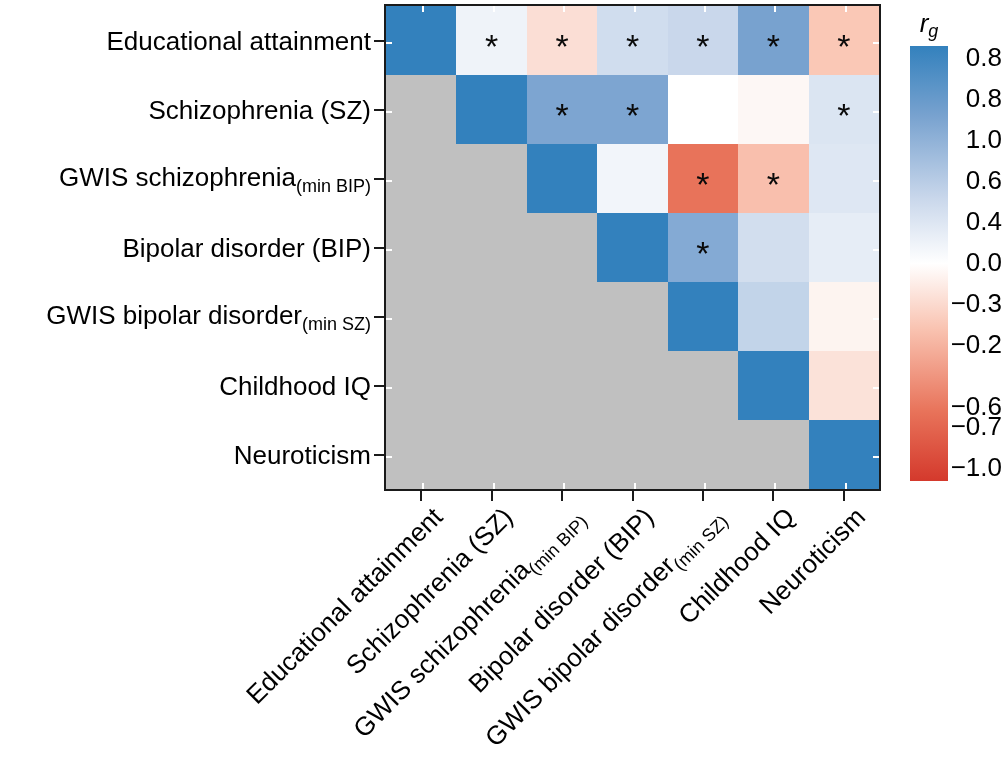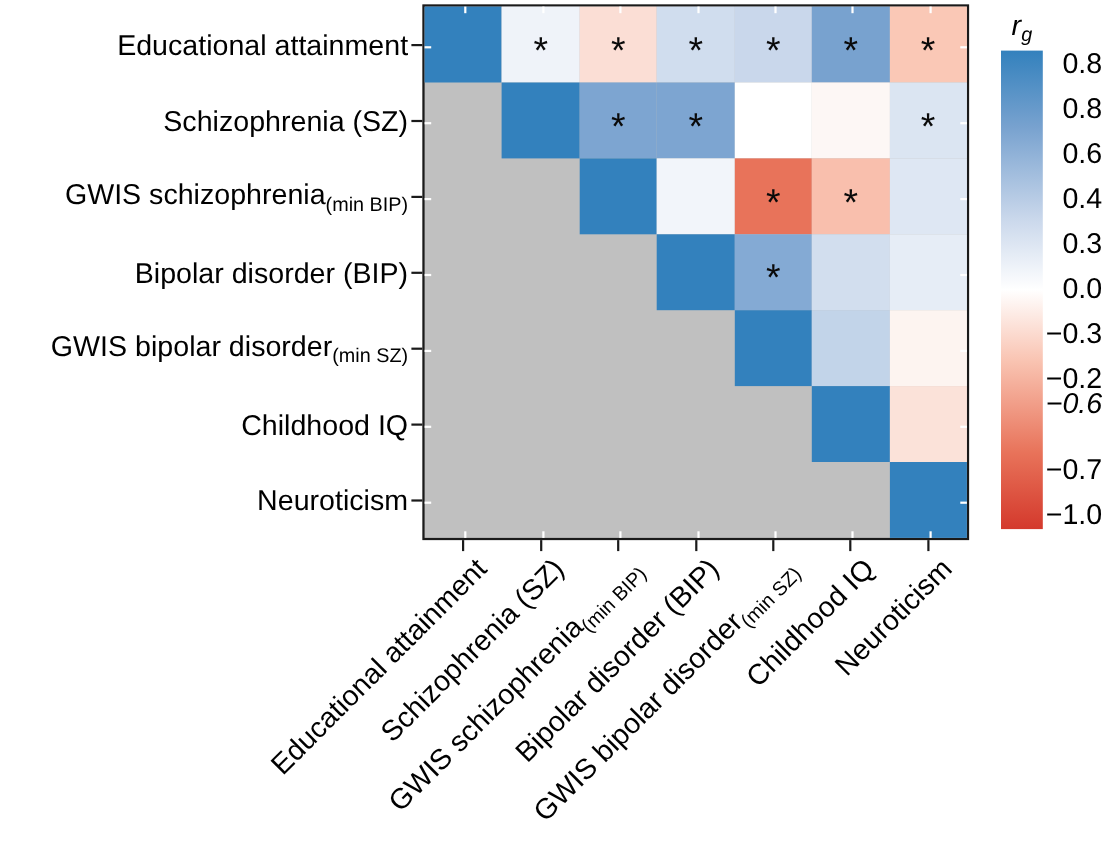--- a/index.html
+++ b/index.html
@@ -148,22 +148,22 @@
     <div class="btick" style="left: 374px; width: 10px; height: 2px; top: 384.5px;"></div>
     <div class="btick" style="top: 491px; height: 10px; width: 2px; left: 772.357px;"></div>
     <div class="ylabel" style="top: 385.5px;">Childhood IQ</div>
     <div class="xlabel" style="right: 224.643px; top: 503px;">Childhood IQ</div>
     <div class="btick" style="left: 374px; width: 10px; height: 2px; top: 453.5px;"></div>
     <div class="btick" style="top: 491px; height: 10px; width: 2px; left: 842.786px;"></div>
     <div class="ylabel" style="top: 454.5px;">Neuroticism</div>
     <div class="xlabel" style="right: 154.214px; top: 503px;">Neuroticism</div>
     <div class="cbar-tick" style="top: 57px;">0.8</div>
     <div class="cbar-tick" style="top: 98px; text-align: center;">0.8</div>
-    <div class="cbar-tick" style="top: 139px;">0.6</div>
-    <div class="cbar-tick" style="top: 180px;">0.4</div>
-    <div class="cbar-tick" style="top: 221px;">0.3</div>
+    <div class="cbar-tick" style="top: 139px;">1.0</div>
+    <div class="cbar-tick" style="top: 180px;">0.6</div>
+    <div class="cbar-tick" style="top: 221px;">0.4</div>
     <div class="cbar-tick" style="top: 262px;">0.0</div>
     <div class="cbar-tick" style="top: 303px;">−0.3</div>
     <div class="cbar-tick" style="top: 344px;">−0.2</div>
-    <div class="cbar-tick" style="top: 366px; font-style: italic;">−0.6</div>
+    <div class="cbar-tick" style="top: 406px;">−0.6</div>
     <div class="cbar-tick" style="top: 426px;">−0.7</div>
     <div class="cbar-tick" style="top: 467px;">−1.0</div>
   </div>
 
 </body></html>

